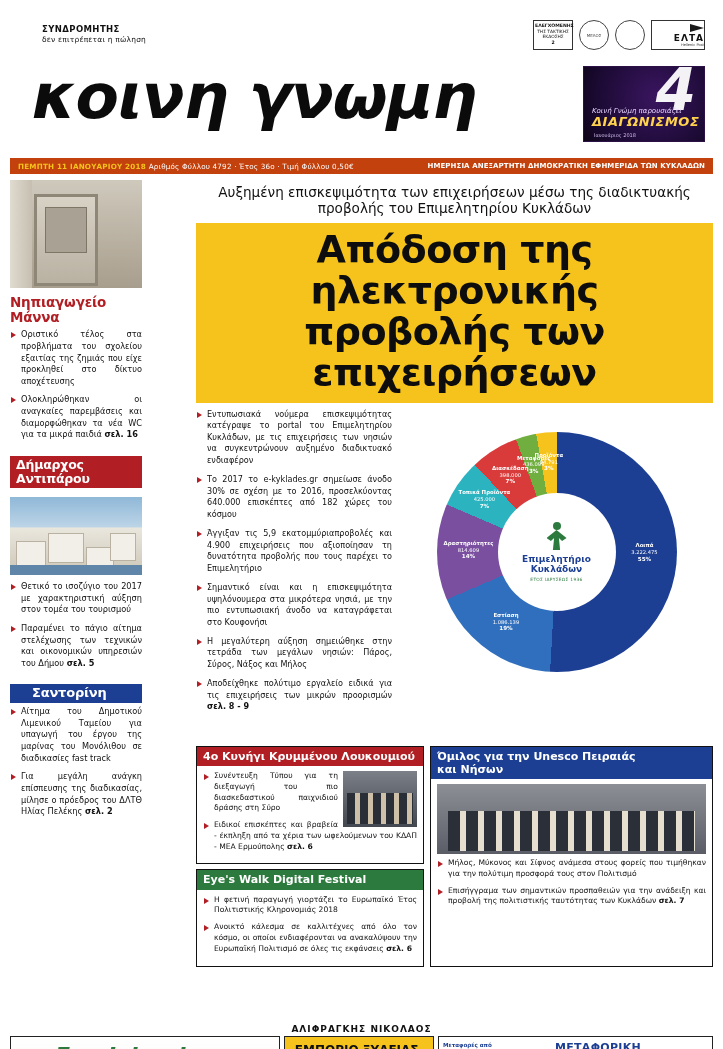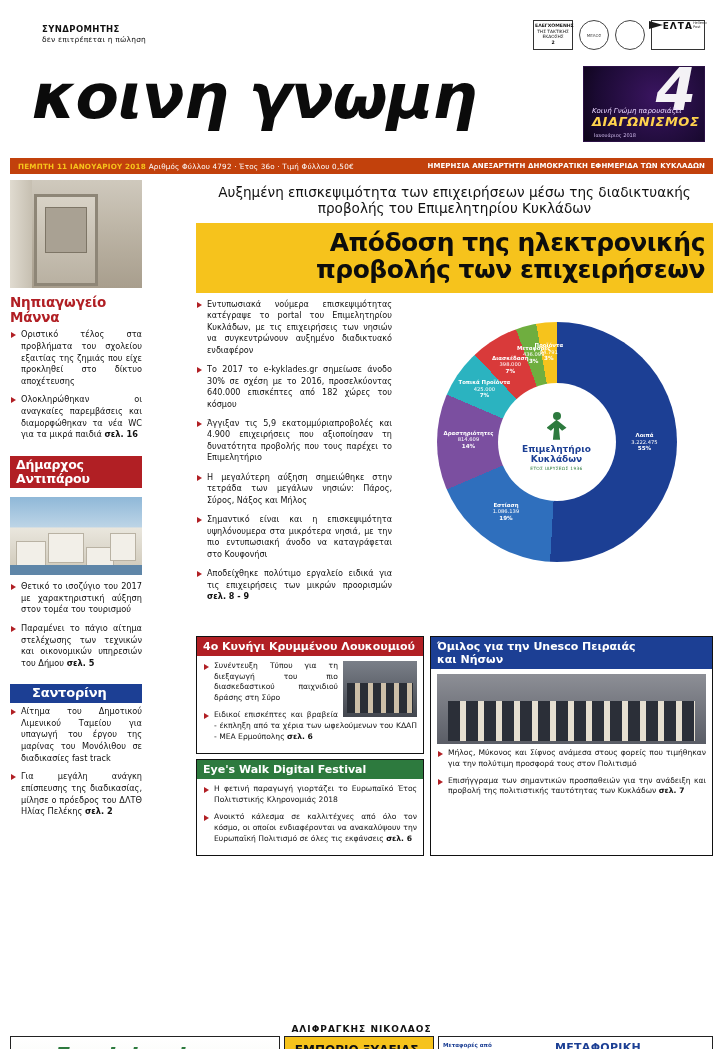--- a/index.html
+++ b/index.html
@@ -38,21 +38,21 @@
     padding: 2px 1px; color: #111; background: #fff;
   }
   .badge-box b { font-size: 4.6px; display:block; }
   .badge-circ {
     width: 30px; height: 30px; border-radius: 50%;
     border: 1.2px solid #444; display:flex; align-items:center; justify-content:center;
     font-size: 4px; color: #444; text-align:center;
   }
   .badge-elta {
     width: 54px; height: 30px; border: 1px solid #333;
-    display: flex; flex-direction: row; align-items: flex-start; justify-content: center;
+    display: flex; flex-direction: column; align-items: flex-end; justify-content: center;
     background: #fff;
   }
   .badge-elta .elta-word { font-size: 9px; font-weight: 800; letter-spacing: 1px; color:#111; }
   .badge-elta .elta-sub { font-size: 3.6px; color:#333; }
   .elta-bird {
     width: 0; height: 0;
     border-left: 14px solid #1a1a1a;
     border-top: 4px solid transparent;
     border-bottom: 4px solid transparent;
     margin-bottom: 1px;
@@ -171,21 +171,21 @@
     position:absolute; left:0; right:0; bottom:0; height:10px; background:#5f86a8;
   }
 
   
   .kicker {
     font-size: 13.6px; line-height: 1.2; text-align: center; color: #111;
     padding: 4px 10px 6px; font-weight: 400;
   }
   .headline {
     background: #f6c31c; color: #0d0d0d;
-    font-size: 25px; font-weight: 800; text-align: right;
+    font-size: 38px; font-weight: 800; text-align: center;
     line-height: 1.08; padding: 6px 8px 10px;
     letter-spacing: -.5px;
   }
   .headline .l2 { display:block; }
 
   .mid-row { display: flex; gap: 8px; margin-top: 6px; height: 330px; }
   .mid-bullets { width: 196px; }
   .mid-bullets .bullets li { font-size: 8.1px; margin-bottom: 8px; }
 
   
@@ -404,22 +404,22 @@
         <span>Απόδοση της ηλεκτρονικής</span>
         <span class="l2">προβολής των επιχειρήσεων</span>
       </div>
 
       <div class="mid-row">
         <div class="mid-bullets">
           <ul class="bullets">
             <li><span>Εντυπωσιακά νούμερα επισκεψιμότητας κατέγραψε το portal του Επιμελητηρίου Κυκλάδων, με τις επιχειρήσεις των νησιών να συγκεντρώνουν αυξημένο διαδικτυακό ενδιαφέρον</span></li>
             <li><span>Το 2017 το e-kyklades.gr σημείωσε άνοδο 30% σε σχέση με το 2016, προσελκύοντας 640.000 επισκέπτες από 182 χώρες του κόσμου</span></li>
             <li><span>Άγγιξαν τις 5,9 εκατομμύριαπροβολές και 4.900 επιχειρήσεις που αξιοποίησαν τη δυνατότητα προβολής που τους παρέχει το Επιμελητήριο</span></li>
+            <li><span>Σημαντικό είναι και η επισκεψιμότητα υψηλόνουμερα στα μικρότερα νησιά, με την πιο εντυπωσιακή άνοδο να καταγράφεται στο Κουφονήσι</span></li>
             <li><span>Η μεγαλύτερη αύξηση σημειώθηκε στην τετράδα των μεγάλων νησιών: Πάρος, Σύρος, Νάξος και Μήλος</span></li>
-            <li><span>Σημαντικό είναι και η επισκεψιμότητα υψηλόνουμερα στα μικρότερα νησιά, με την πιο εντυπωσιακή άνοδο να καταγράφεται στο Κουφονήσι</span></li>
             <li>
               <span>Αποδείχθηκε πολύτιμο εργαλείο ειδικά για τις επιχειρήσεις των μικρών προορισμών</span>
               <span class="pgref">σελ. 8 - 9</span>
             </li>
           </ul>
         </div>
 
         <div class="chart-wrap">
           <div class="pie-outer">
             <div class="pie" id="pieDisc" style="background: conic-gradient(rgb(28, 63, 148) 0deg, rgb(28, 63, 148) 183.33deg, rgb(47, 111, 189) 183.33deg, rgb(47, 111, 189) 246.67deg, rgb(123, 79, 160) 246.67deg, rgb(123, 79, 160) 293.33deg, rgb(43, 179, 192) 293.33deg, rgb(43, 179, 192) 316.67deg, rgb(217, 58, 58) 316.67deg, rgb(217, 58, 58) 340deg, rgb(111, 174, 63) 340deg, rgb(111, 174, 63) 350deg, rgb(246, 195, 28) 350deg, rgb(246, 195, 28) 360deg);"></div>

